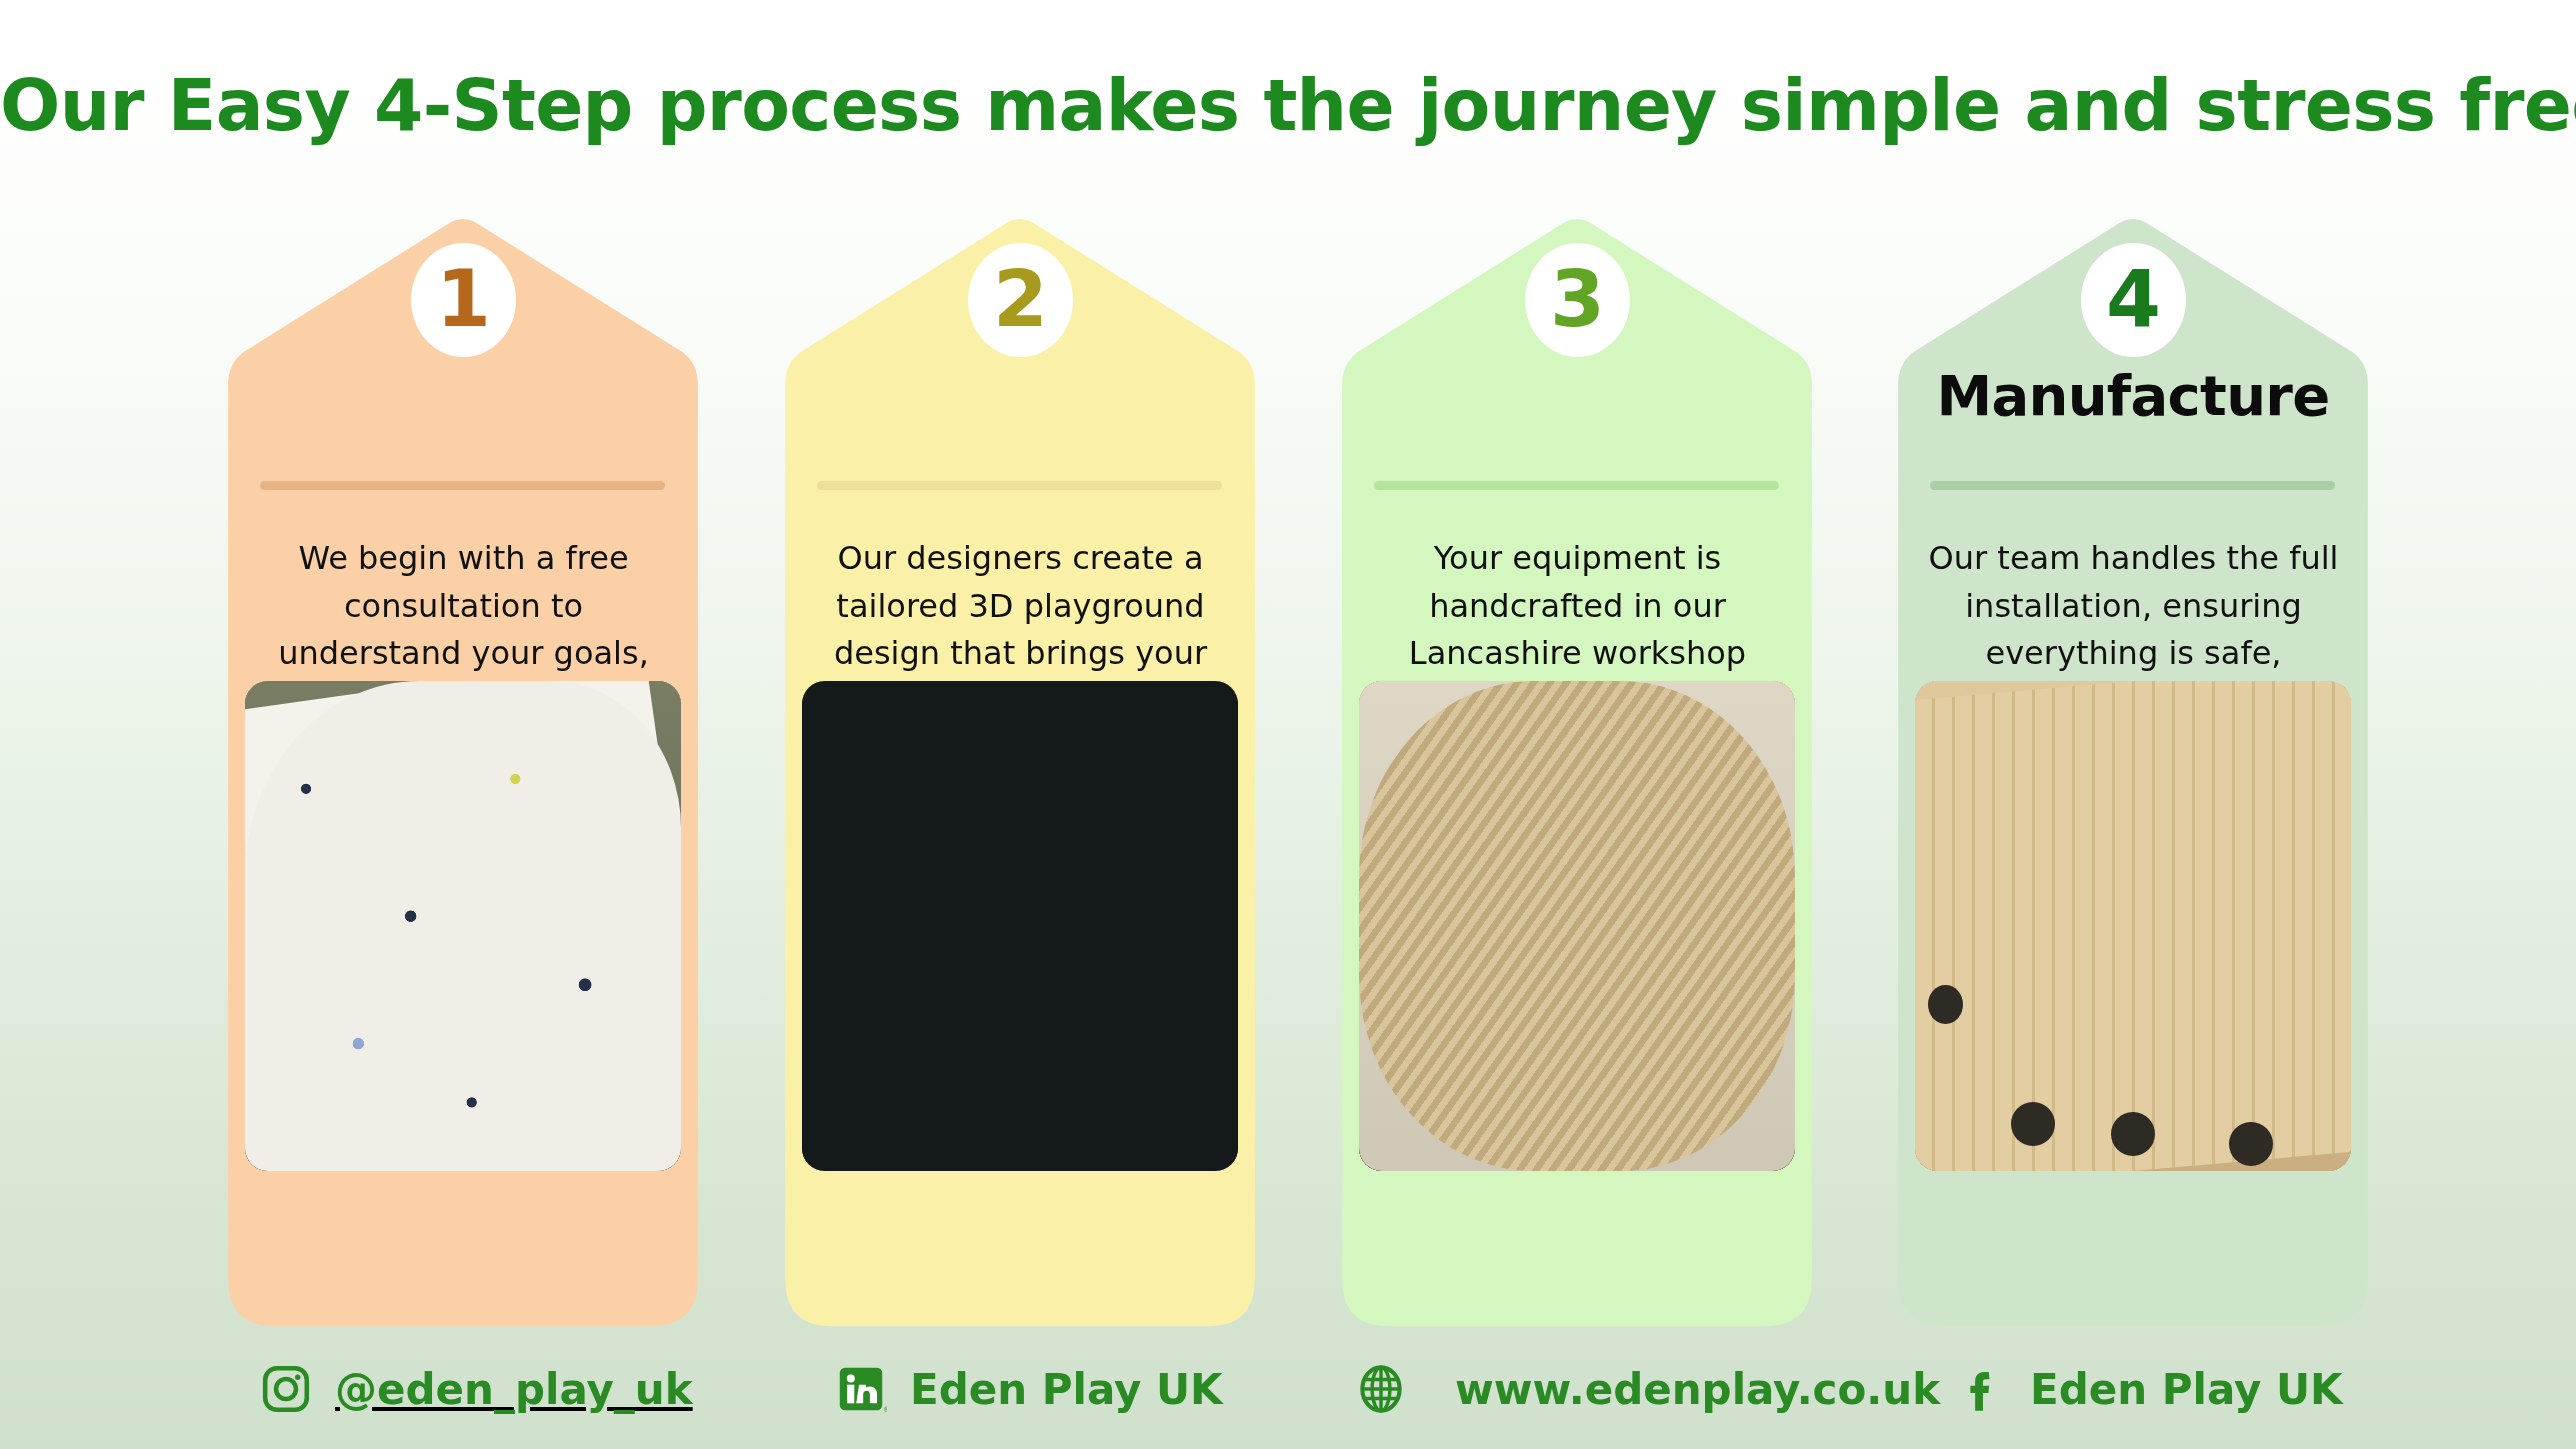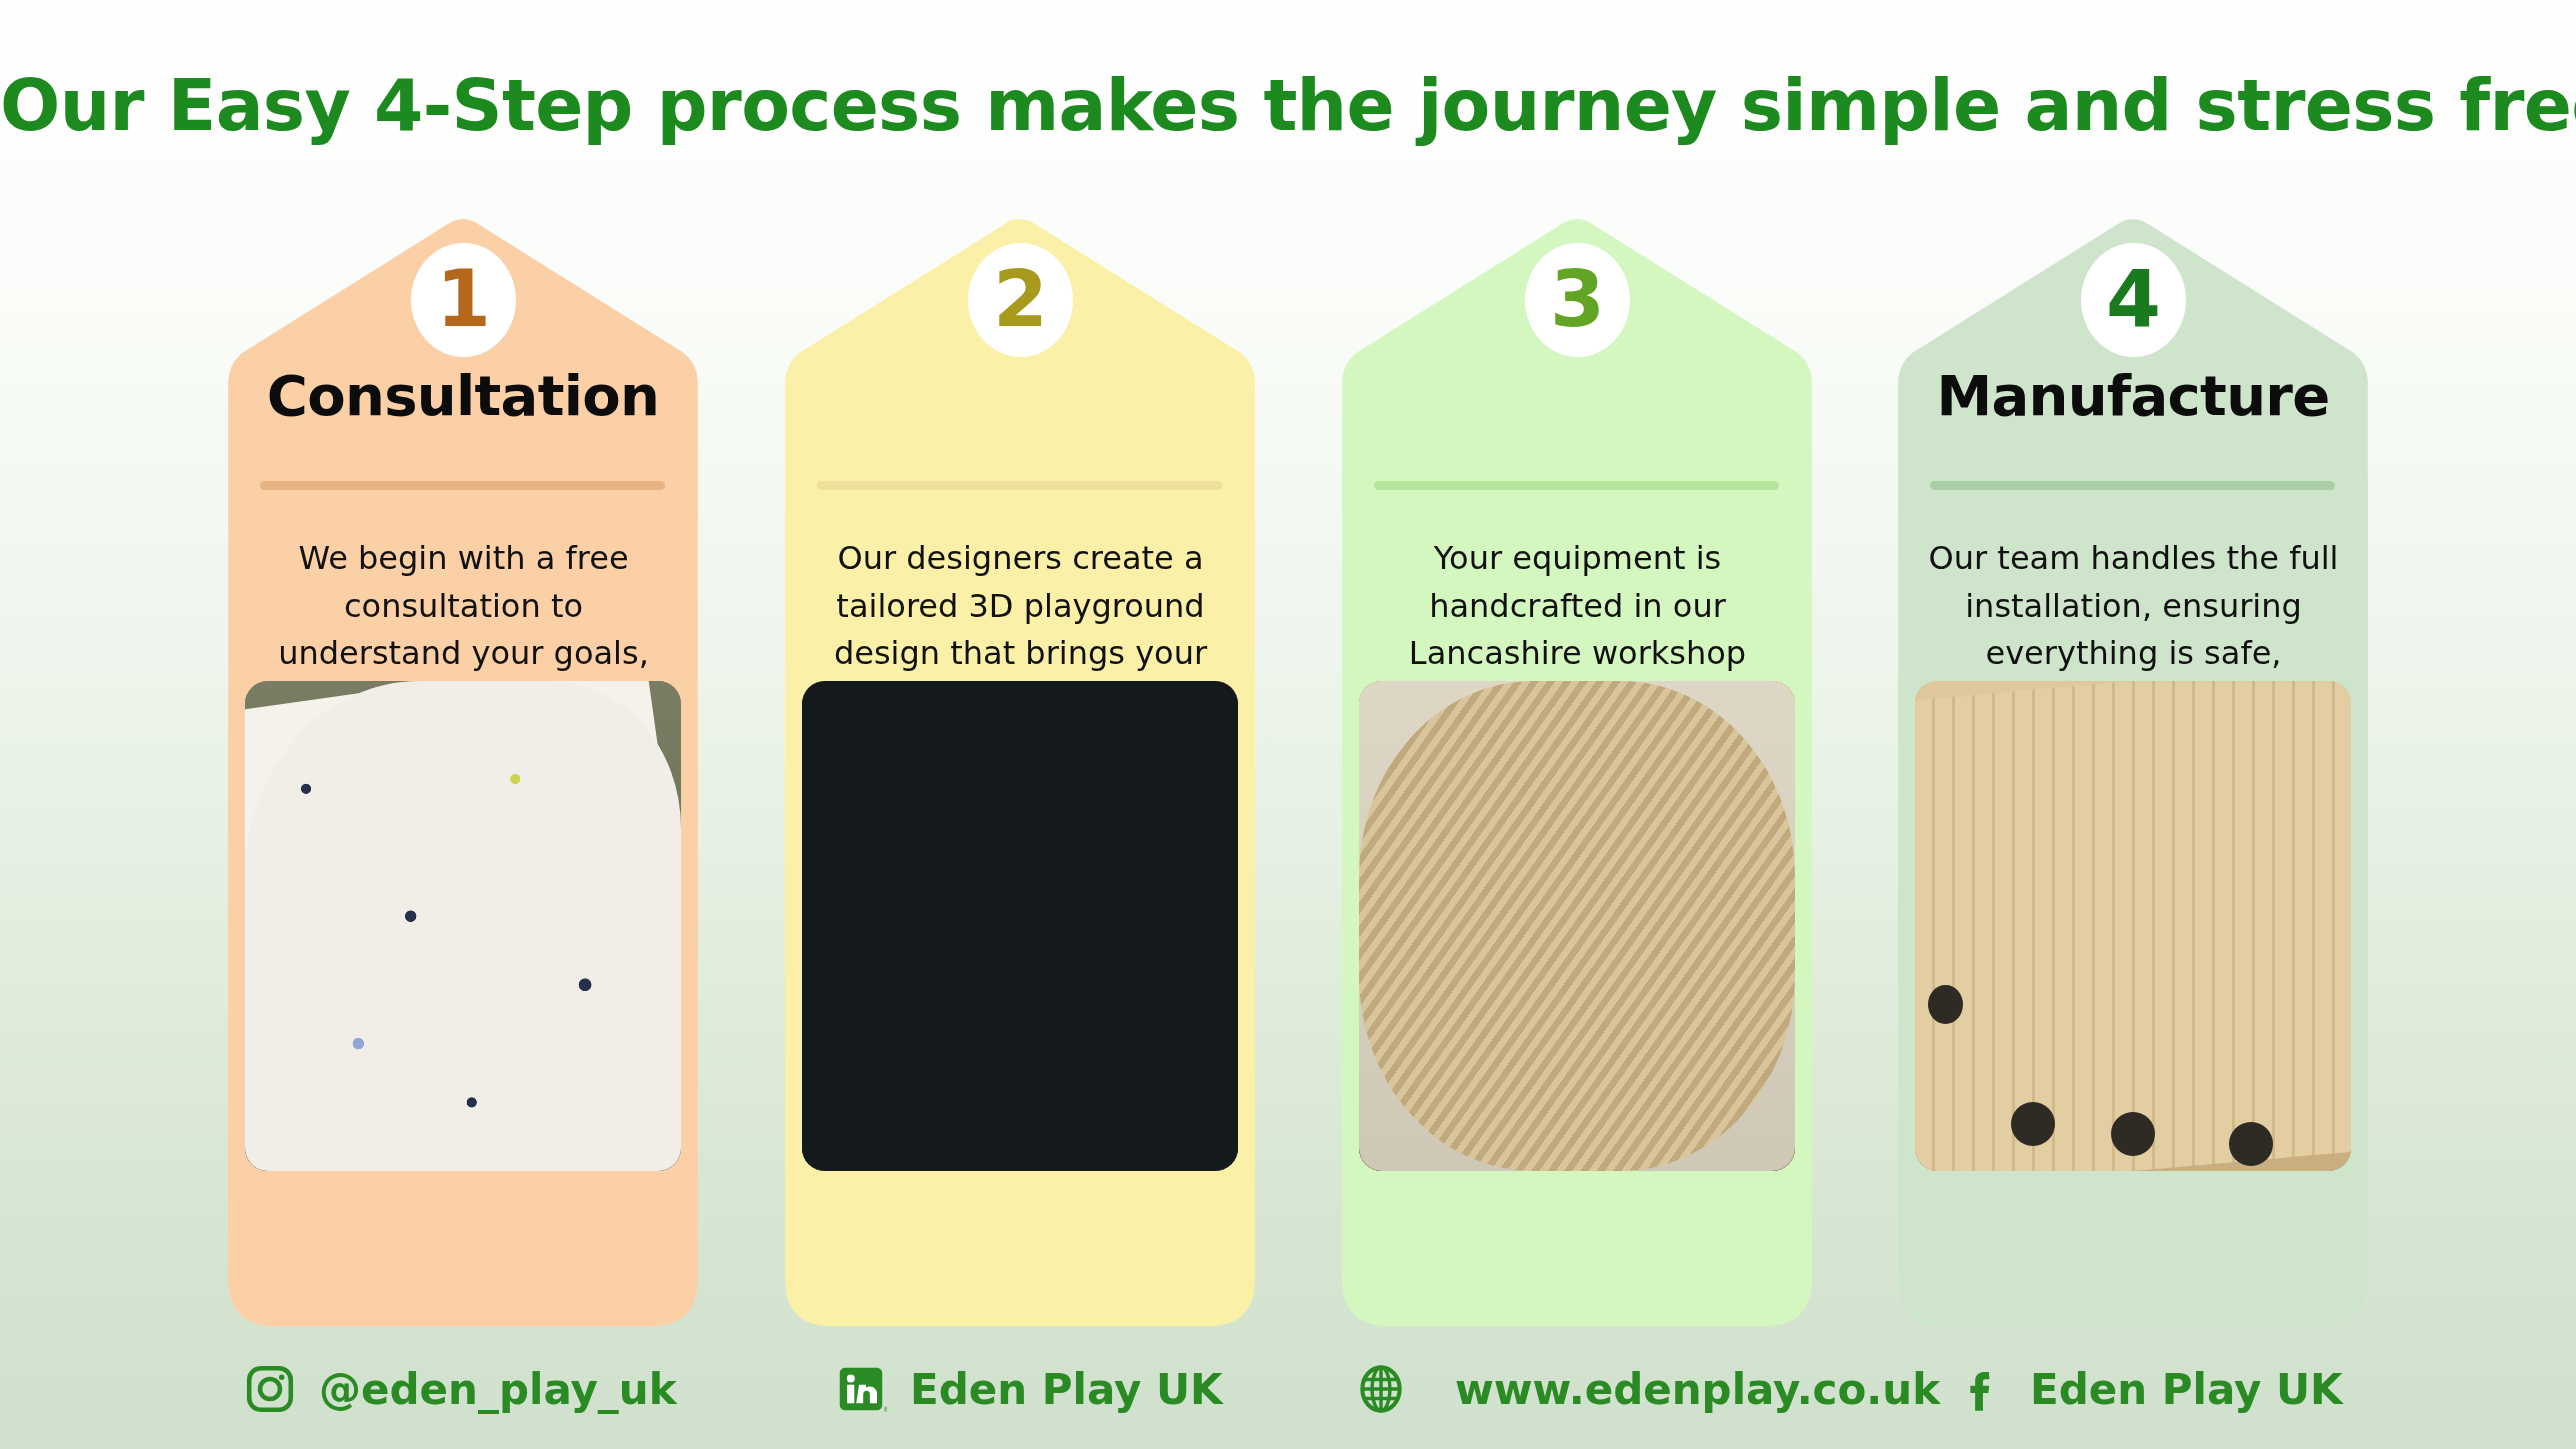--- a/index.html
+++ b/index.html
@@ -261,21 +261,20 @@
 <div id="cards">
 
   <div class="card" style="left:208px;">
     <svg class="card-shape" viewBox="0 0 760 1670" preserveAspectRatio="none">
       <path d="M30 255 Q30 225 52 208 L355 18 Q380 0 405 18 L708 208 Q730 225 730 255 L730 1590 Q730 1660 660 1660 L100 1660 Q30 1660 30 1590 Z" fill="#FBD0A7"></path>
     </svg>
     <div class="card-inner">
       <div class="badge">
         <span style="color:#B5671C">1</span>
       </div>
-      <div class="card-title">Consultation</div>
       <div class="divider" style="background:#E7B383"></div>
       <div class="card-body">We begin with a free consultation to understand your goals, assess your space, and explore what’s possible.</div>
 
       <div class="photo">
         <div class="ph-layer p1-brickwall"></div>
         <div class="ph-layer p1-window"></div>
         <div class="ph-layer p1-wsign">
           <div>We</div>
           <div>are</div>
           <div>learning</div>
@@ -394,21 +393,21 @@
         <div class="p4-wheel" style="left:72%;top:90%;width:10%;height:9%;"></div>
         <div class="p4-wheel" style="left:3%;top:62%;width:8%;height:8%;"></div>
       </div>
     </div>
   </div>
 
 </div>
 
 <div id="footer">
 
-  <div class="foot-item" style="left:244px;">
+  <div class="foot-item" style="left:260px;text-decoration:underline;">
     <svg class="foot-icon" viewBox="0 0 24 24">
       <rect x="2.4" y="2.4" width="19.2" height="19.2" rx="5.4" fill="none" stroke="#2a8a24" stroke-width="2.1"></rect>
       <circle cx="12" cy="12" r="4.6" fill="none" stroke="#2a8a24" stroke-width="2.1"></circle>
       <circle cx="17.4" cy="6.6" r="1.25" fill="#2a8a24"></circle>
     </svg>
     <span class="foot-label">@eden_play_uk</span>
   </div>
 
   <div class="foot-item" style="left:835px;">
     <svg class="foot-icon" viewBox="0 0 24 24">

